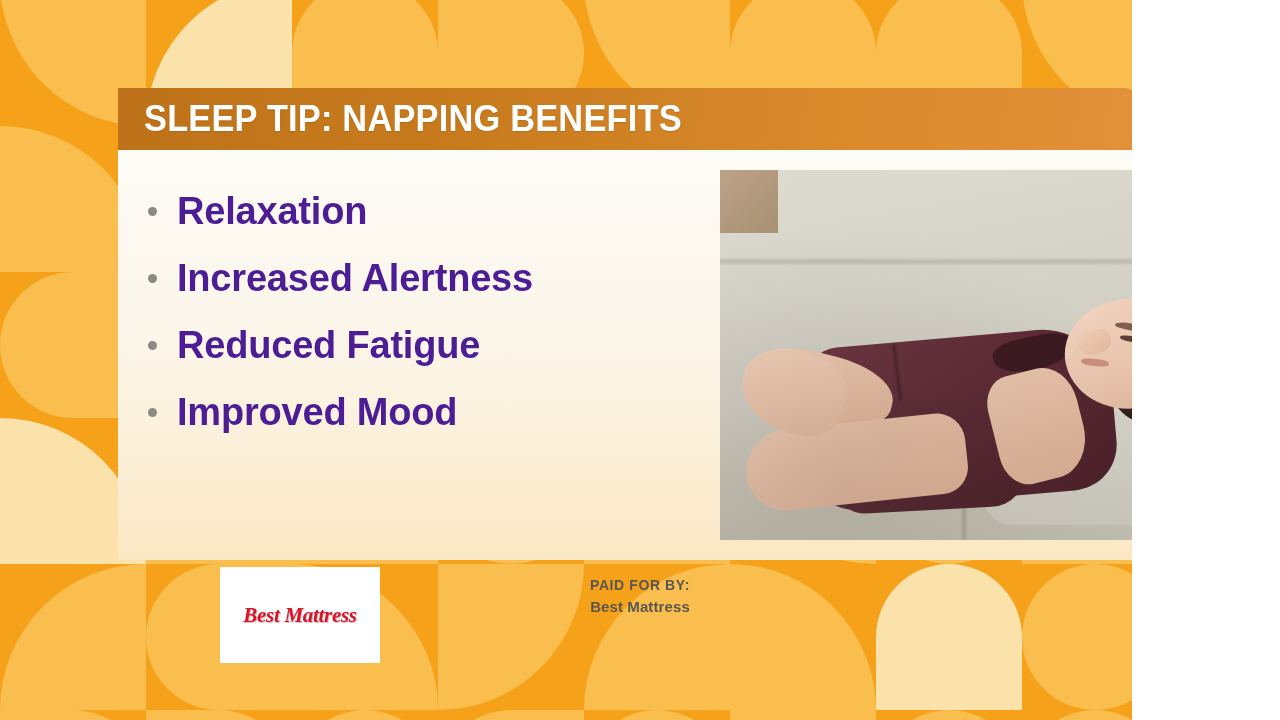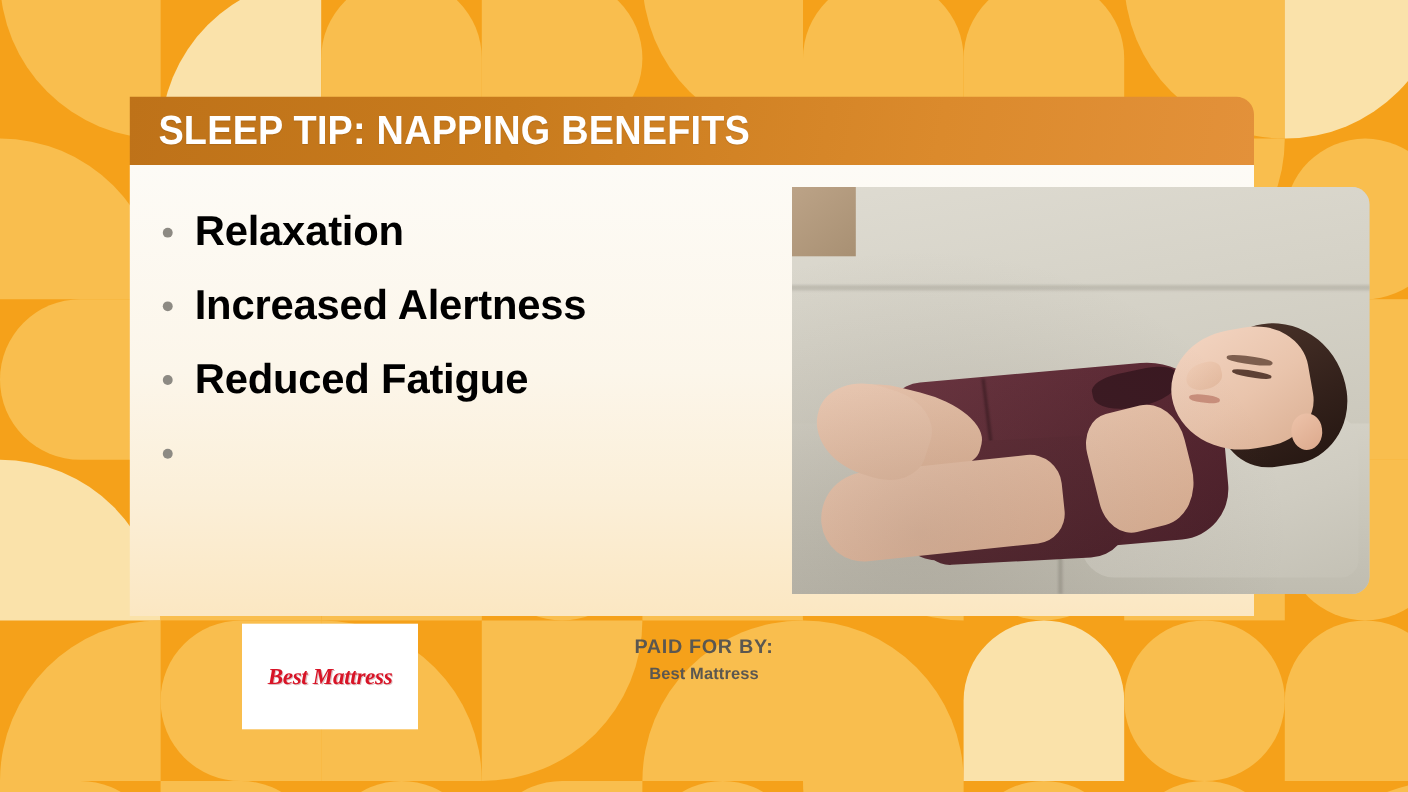--- a/index.html
+++ b/index.html
@@ -6,21 +6,21 @@
     margin: 0;
     padding: 0;
     width: 1280px;
     height: 720px;
     overflow: hidden;
     font-family: "Liberation Sans", sans-serif;
   }
 
   #stage {
     position: relative;
-    width: 1280px;
+    width: 1132px;
     height: 720px;
     background: #F5A11A;
     overflow: hidden;
   }
 
   
   #bg-pattern {
     position: absolute;
     inset: 0;
     background: #F5A11A;
@@ -96,21 +96,21 @@
   }
   .bullet-dot {
     width: 9px;
     height: 9px;
     border-radius: 50%;
     background: #8D8A83;
     margin-right: 20px;
     flex: none;
   }
   .bullet-label {
-    color: #000000;
+    color: #4c1d95;
     font-family: "Liberation Sans", sans-serif;
     font-weight: bold;
     font-size: 38px;
     letter-spacing: -0.2px;
     white-space: nowrap;
   }
 
   
   #photo {
     position: absolute;
@@ -379,21 +379,21 @@
     position: absolute;
     left: 500px;
     top: 575px;
     width: 280px;
     text-align: center;
   }
   .paid-line {
     color: #5B5750;
     font-family: "Liberation Sans", sans-serif;
     font-weight: bold;
-    font-size: 18px;
+    font-size: 14px;
     letter-spacing: 0.6px;
     line-height: 1.52;
   }
   .paid-line.sponsor { letter-spacing: 0.1px; font-size: 15px; }
 </style>
 </head>
 <body>
 
 <div id="stage">
 
@@ -468,20 +468,21 @@
     <li class="bullet-row">
       <span class="bullet-dot"></span>
       <span class="bullet-label">Increased Alertness</span>
     </li>
     <li class="bullet-row">
       <span class="bullet-dot"></span>
       <span class="bullet-label">Reduced Fatigue</span>
     </li>
     <li class="bullet-row">
       <span class="bullet-dot"></span>
+      <span class="bullet-label">Improved Mood</span>
     </li>
   </ul>
 
   <div id="photo">
     <div id="photo-scene">
       <div class="sofa-back"></div>
       <div class="sofa-back-seam"></div>
       <div class="wall-corner"></div>
       <div class="sofa-seat"></div>
       <div class="seat-seam"></div>

